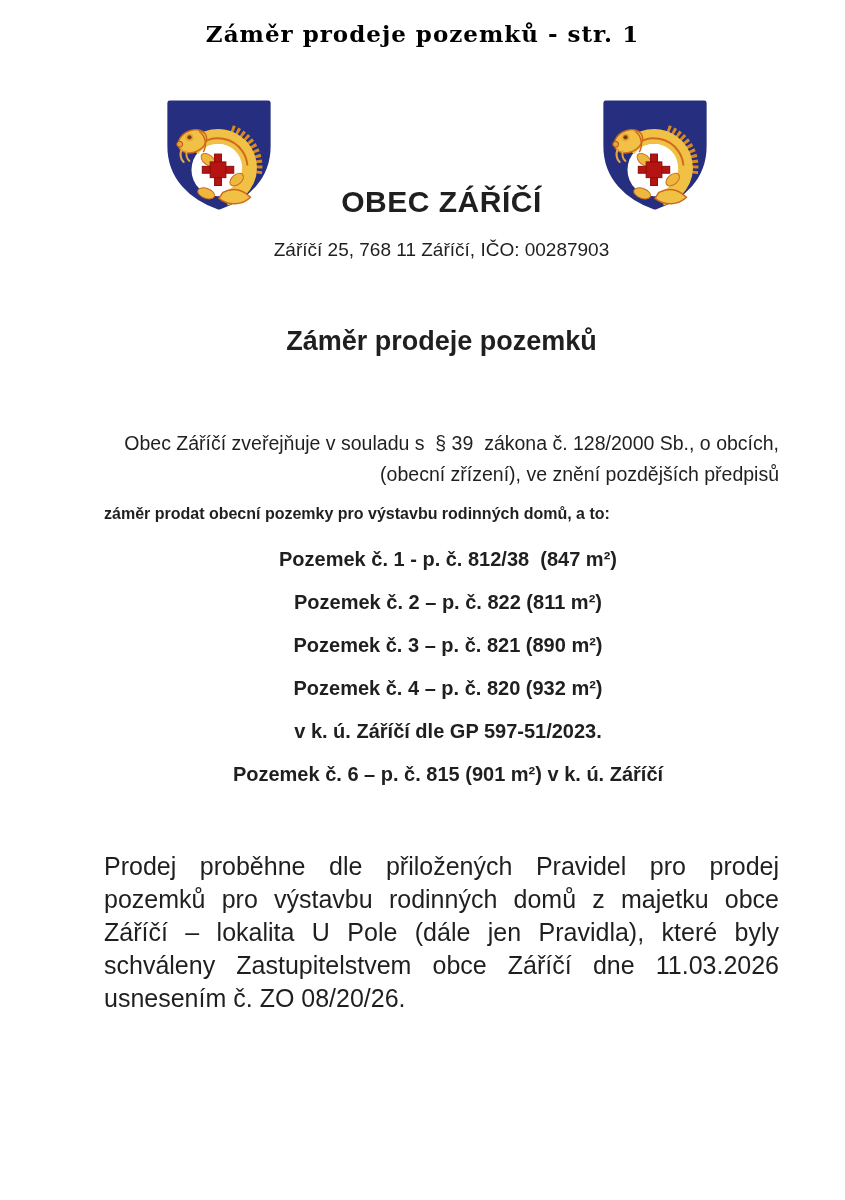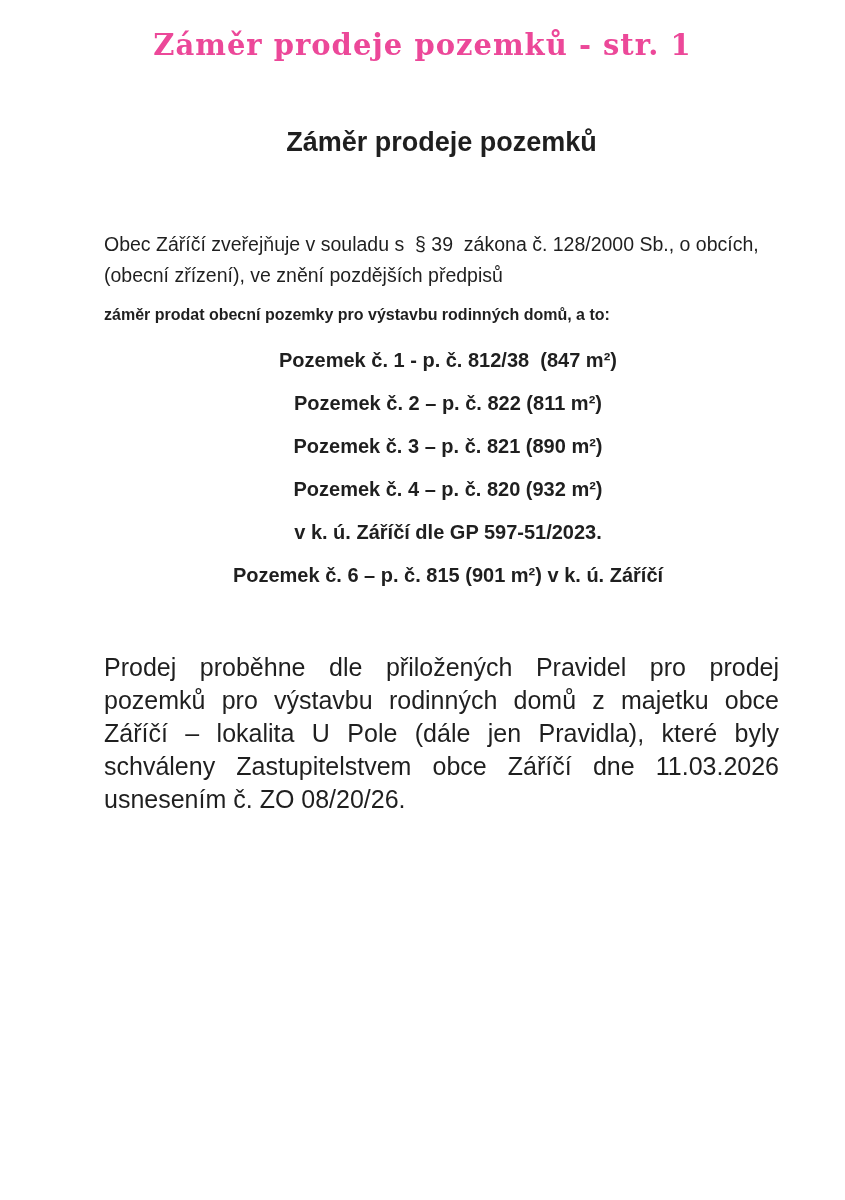--- a/index.html
+++ b/index.html
@@ -7,46 +7,46 @@
     position: relative;
     width: 845px;
     min-height: 1200px;
     margin: 0 auto;
     background: #ffffff;
     font-family: "Liberation Sans", sans-serif;
     color: #1f1f1f;
     overflow: hidden;
   }
   .red-header {
-    margin: 12px;
+    margin: 4px;
     padding-top: 16px;
     text-align: center;
     font-family: "DejaVu Serif", serif;
     font-weight: bold;
-    font-size: 29px;
+    font-size: 23px;
     letter-spacing: 1px;
-    color: #ec4899;
+    color: #000000;
   }
   .emblem-row { position: relative; height: 166px; margin-top: 48px; }
   .emblem { position: absolute; top: 0; width: 118px; height: 124px; }
   .emblem.left  { left: 160px; }
   .emblem.right { left: 596px; }
   .centerband { left: 104px; right: 66px; position: absolute; text-align: center; }
   .obec-name    { top: 90px;  font-size: 30px; font-weight: bold; letter-spacing: 0.5px; }
   .obec-address { top: 144px; font-size: 19px; }
   .doc-title {
     margin: 62px 66px 0 104px;
     text-align: center;
     font-size: 27px;
     font-weight: bold;
     line-height: 36px;
   }
   .intro {
     margin: 69px 66px 0 104px;
-    text-align: left;
+    text-align: right;
     font-size: 19.5px;
     line-height: 31px;
   }
   .intent {
     margin: 12px 66px 0 104px;
     text-align: left;
     font-size: 16px;
     font-weight: bold;
     line-height: 24px;
   }
@@ -105,20 +105,30 @@
         <rect x="51" y="68" width="16" height="16"></rect>
       </g>
     </symbol>
   </defs>
 </svg>
 
 <div class="page">
 
   <h1 class="red-header">Záměr prodeje pozemků - str. 1</h1>
 
+  <div class="emblem-row">
+    <svg class="emblem left">
+      <use href="#coa"></use>
+    </svg>
+    <svg class="emblem right">
+      <use href="#coa"></use>
+    </svg>
+    <div class="centerband obec-name">OBEC ZÁŘÍČÍ</div>
+    <div class="centerband obec-address">Záříčí 25, 768 11 Záříčí, IČO: 00287903</div>
+  </div>
 
   <h2 class="doc-title">Záměr prodeje pozemků</h2>
 
   <p class="intro">Obec Záříčí zveřejňuje v souladu s &nbsp;§ 39 &nbsp;zákona č. 128/2000 Sb., o obcích, (obecní zřízení), ve znění pozdějších předpisů</p>
 
   <p class="intent">záměr prodat obecní pozemky pro výstavbu rodinných domů, a to:</p>
 
   <div class="parcels">
     <p class="parcel-line">Pozemek č. 1 - p. č. 812/38 &nbsp;(847 m²)</p>
     <p class="parcel-line">Pozemek č. 2 – p. č. 822 (811 m²)</p>

